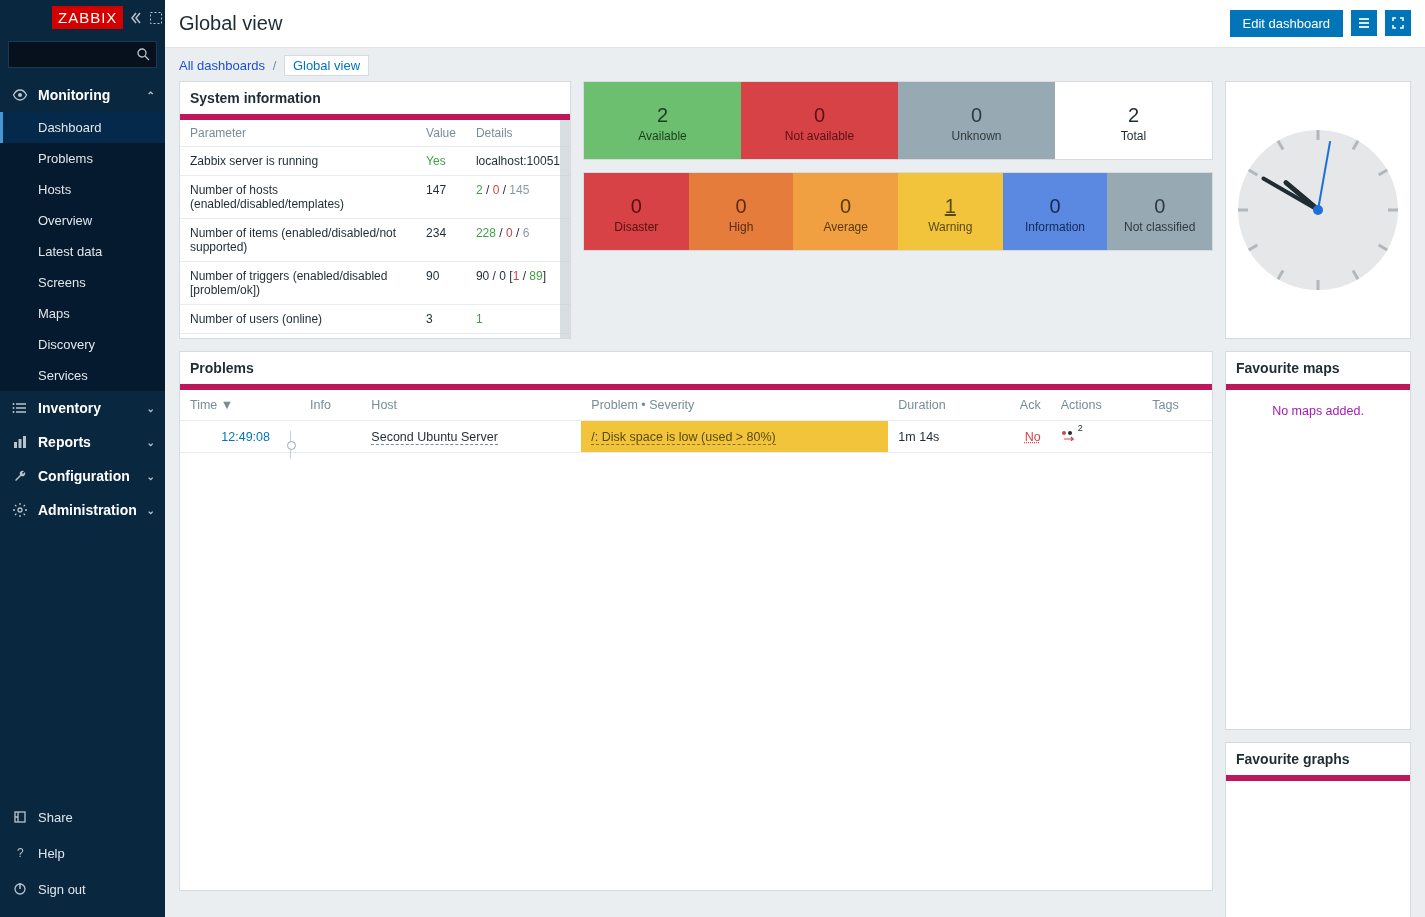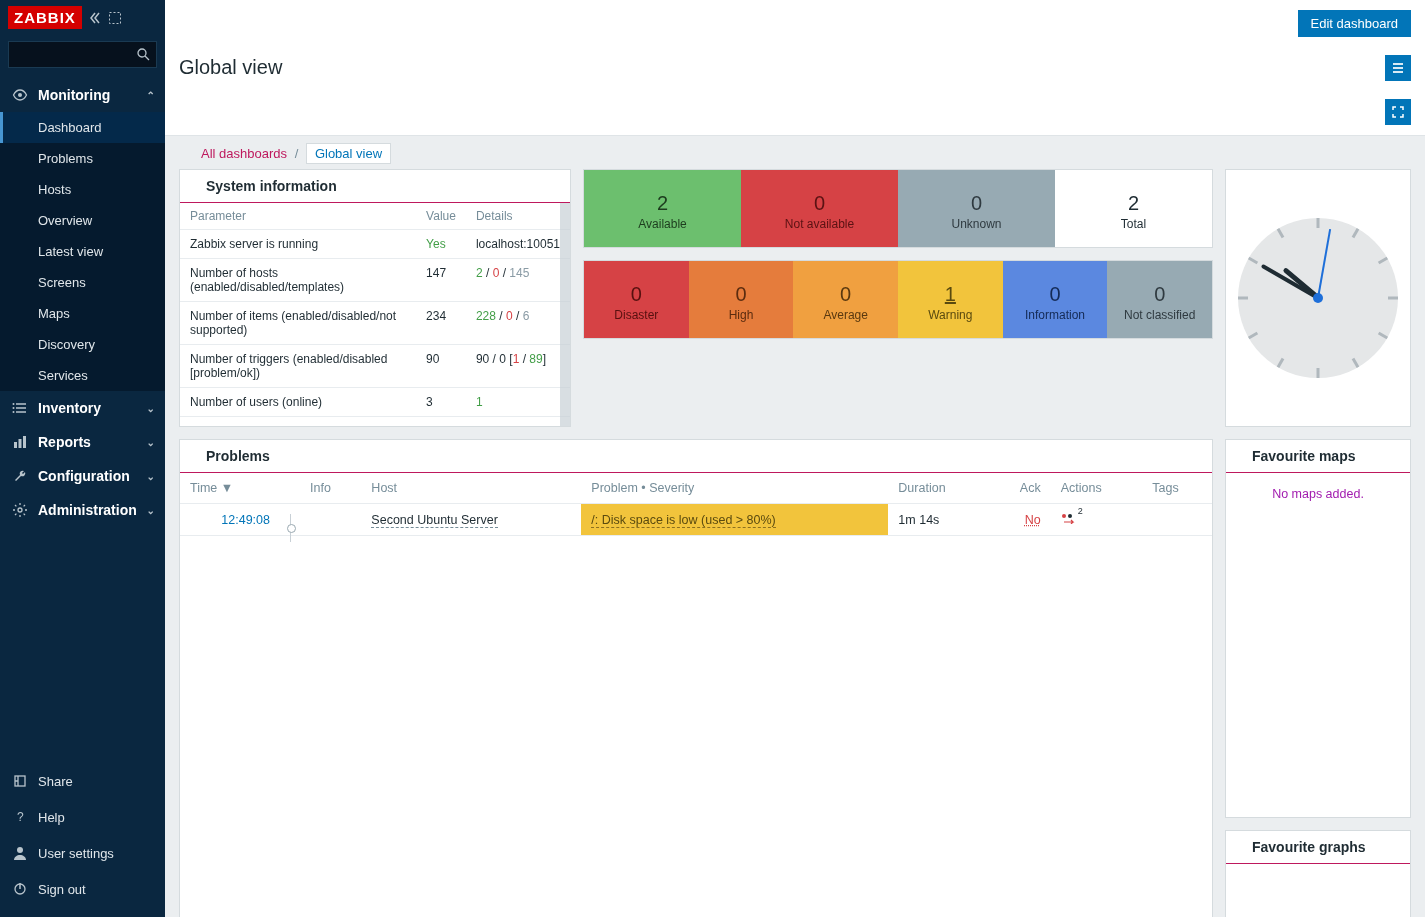--- a/index.html
+++ b/index.html
@@ -2,21 +2,21 @@
 <html><head>
 <meta charset="utf-8">
 <style>
 * { margin: 0; padding: 0; box-sizing: border-box; }
 body { font-family: Arial, Helvetica, sans-serif; font-size: 13px; color: #1f2c33; background: #ebeef0; overflow: hidden; }
 .app { display: flex; height: 917px; width: 1425px; }
 
 
 .sidebar { width: 165px; background: #0a2740; color: #fff; display: flex; flex-direction: column; flex-shrink: 0; }
 .sidebar-top { display: flex; align-items: center; padding: 6px 8px; gap: 6px; }
-.logo { background: #d40000; color: #fff; font-weight: bold; font-size: 15px; padding: 3px 6px; letter-spacing: 1px; font-family: Arial; }
+.logo { background: #d40000; color: #fff; font-weight: normal; font-size: 15px; padding: 3px 6px; letter-spacing: 1px; font-family: Arial; margin-left: 44px; }
 .sidebar-top .icon { color: #b8c4cc; cursor: pointer; font-size: 13px; }
 .search-wrap { padding: 6px 8px; }
 .search-input-wrap { position: relative; background: #06111d; border: 1px solid #1a3a52; display:flex; align-items:center; }
 .search-input { background: transparent; border: none; width: 100%; padding: 5px 25px 5px 6px; color: #fff; outline: none; }
 .search-icon { position: absolute; right: 6px; color: #b8c4cc; font-size: 13px; }
 
 .nav { flex: 1; overflow-y: auto; padding-top: 4px; }
 .nav-section { }
 .nav-section-header { display: flex; align-items: center; padding: 9px 10px; cursor: pointer; font-size: 14px; font-weight: bold; color: #fff; }
 .nav-section-header .nav-icon { width: 20px; margin-right: 8px; color: #b8c4cc; display:flex; align-items:center; justify-content:center; }
@@ -27,33 +27,33 @@
 .nav-sub-item.active::before { content: ''; position: absolute; left: 0; top: 0; bottom: 0; width: 3px; background: #4796d2; }
 
 .sidebar-bottom { padding: 6px 0 10px; }
 .bottom-item { display: flex; align-items: center; padding: 10px 10px; color: #e0e6ea; cursor: pointer; font-size: 13px; }
 .bottom-item .nav-icon { width: 20px; margin-right: 8px; color: #b8c4cc; display:flex; align-items:center; justify-content:center; }
 
 
 .main { flex: 1; display: flex; flex-direction: column; background: #ebeef0; min-width: 0; }
 .titlebar { background: #fff; border-bottom: 1px solid #dfe4e7; padding: 10px 14px; display: flex; align-items: center; }
 .titlebar h1 { font-size: 20px; font-weight: normal; color: #1f2c33; }
-.titlebar-actions { margin-left: auto; display: flex; gap: 18px; align-items: flex-end; flex-direction: column; }
+.titlebar-actions { margin-left: auto; display: flex; gap: 8px; align-items: flex-start; }
 .btn-primary { background: #0275b8; color: #fff; border: 1px solid #0275b8; padding: 5px 12px; cursor: pointer; font-size: 13px; }
 .btn-icon-sq { background: #0275b8; color: #fff; border: 1px solid #0275b8; width: 26px; height: 26px; display:flex; align-items:center; justify-content:center; cursor:pointer; }
 
 .breadcrumb-row { padding: 10px 14px 8px; font-size: 13px; }
-.breadcrumb-row a { color: #be185d; text-decoration: none; cursor: pointer; margin-left: 22px; }
+.breadcrumb-row a { color: #1d4ed8; text-decoration: none; cursor: pointer; }
 .breadcrumb-sep { color: #768d99; margin: 0 4px; }
 .breadcrumb-current { background: #fff; border: 1px solid #d5dbde; padding: 2px 8px; color: #0275b8; }
 
 .dashboard { flex: 1; padding: 0 14px 14px; display: grid; grid-template-columns: 392px 1fr 186px; grid-template-rows: auto auto auto; gap: 12px; overflow:auto; }
 
 .widget { background: #fff; border: 1px solid #d5dbde; display: flex; flex-direction: column; }
-.widget-header { padding: 8px 26px; font-weight: bold; font-size: 14px; color: #1f2c33; border-bottom: 1px solid #be185d; }
+.widget-header { padding: 8px 10px; font-weight: bold; font-size: 14px; color: #1f2c33; border-bottom: 6px solid #be185d; }
 .widget-body { flex: 1; overflow: auto; position: relative; }
 
 
 .sysinfo { grid-column: 1; grid-row: 1 / span 2; height: 258px; }
 .sysinfo-table { width: 100%; border-collapse: collapse; font-size: 12px; }
 .sysinfo-table th { text-align: left; font-weight: normal; color: #768d99; padding: 6px 10px; border-bottom: 1px solid #e8ecef; background:#fff; }
 .sysinfo-table td { padding: 7px 10px; border-bottom: 1px solid #e8ecef; vertical-align: top; }
 .val-green { color: #429e47; }
 .val-red { color: #d64245; }
 .val-grey { color: #8a9ba5; margin-top: 6px; }
@@ -148,21 +148,21 @@
               </svg>
             </span>
             <span>Monitoring</span>
             <span class="chevron">⌃</span>
           </div>
           <div class="nav-sub">
             <a class="nav-sub-item active">Dashboard</a>
             <a class="nav-sub-item">Problems</a>
             <a class="nav-sub-item">Hosts</a>
             <a class="nav-sub-item">Overview</a>
-            <a class="nav-sub-item">Latest view</a>
+            <a class="nav-sub-item">Latest data</a>
             <a class="nav-sub-item">Screens</a>
             <a class="nav-sub-item">Maps</a>
             <a class="nav-sub-item">Discovery</a>
             <a class="nav-sub-item">Services</a>
           </div>
         </div>
         <div class="nav-section">
           <div class="nav-section-header">
             <span class="nav-icon">
               <svg width="16" height="16" viewBox="0 0 16 16">
@@ -225,29 +225,20 @@
           </span>
           <span>Share</span>
         </div>
         <div class="bottom-item">
           <span class="nav-icon">
             <svg width="16" height="16" viewBox="0 0 16 16">
               <text x="5" y="12" font-size="12" fill="currentColor">?</text>
             </svg>
           </span>
           <span>Help</span>
-        </div>
-        <div class="bottom-item">
-          <span class="nav-icon">
-            <svg width="16" height="16" viewBox="0 0 16 16">
-              <circle cx="8" cy="5" r="3" fill="currentColor"></circle>
-              <path d="M2 15c0-3 3-5 6-5s6 2 6 5" fill="currentColor"></path>
-            </svg>
-          </span>
-          <span>User settings</span>
         </div>
         <div class="bottom-item">
           <span class="nav-icon">
             <svg width="16" height="16" viewBox="0 0 16 16">
               <circle cx="8" cy="8" r="5" fill="none" stroke="currentColor" stroke-width="1.3"></circle>
               <line x1="8" y1="2" x2="8" y2="8" stroke="currentColor" stroke-width="1.5"></line>
             </svg>
           </span>
           <span>Sign out</span>
         </div>

